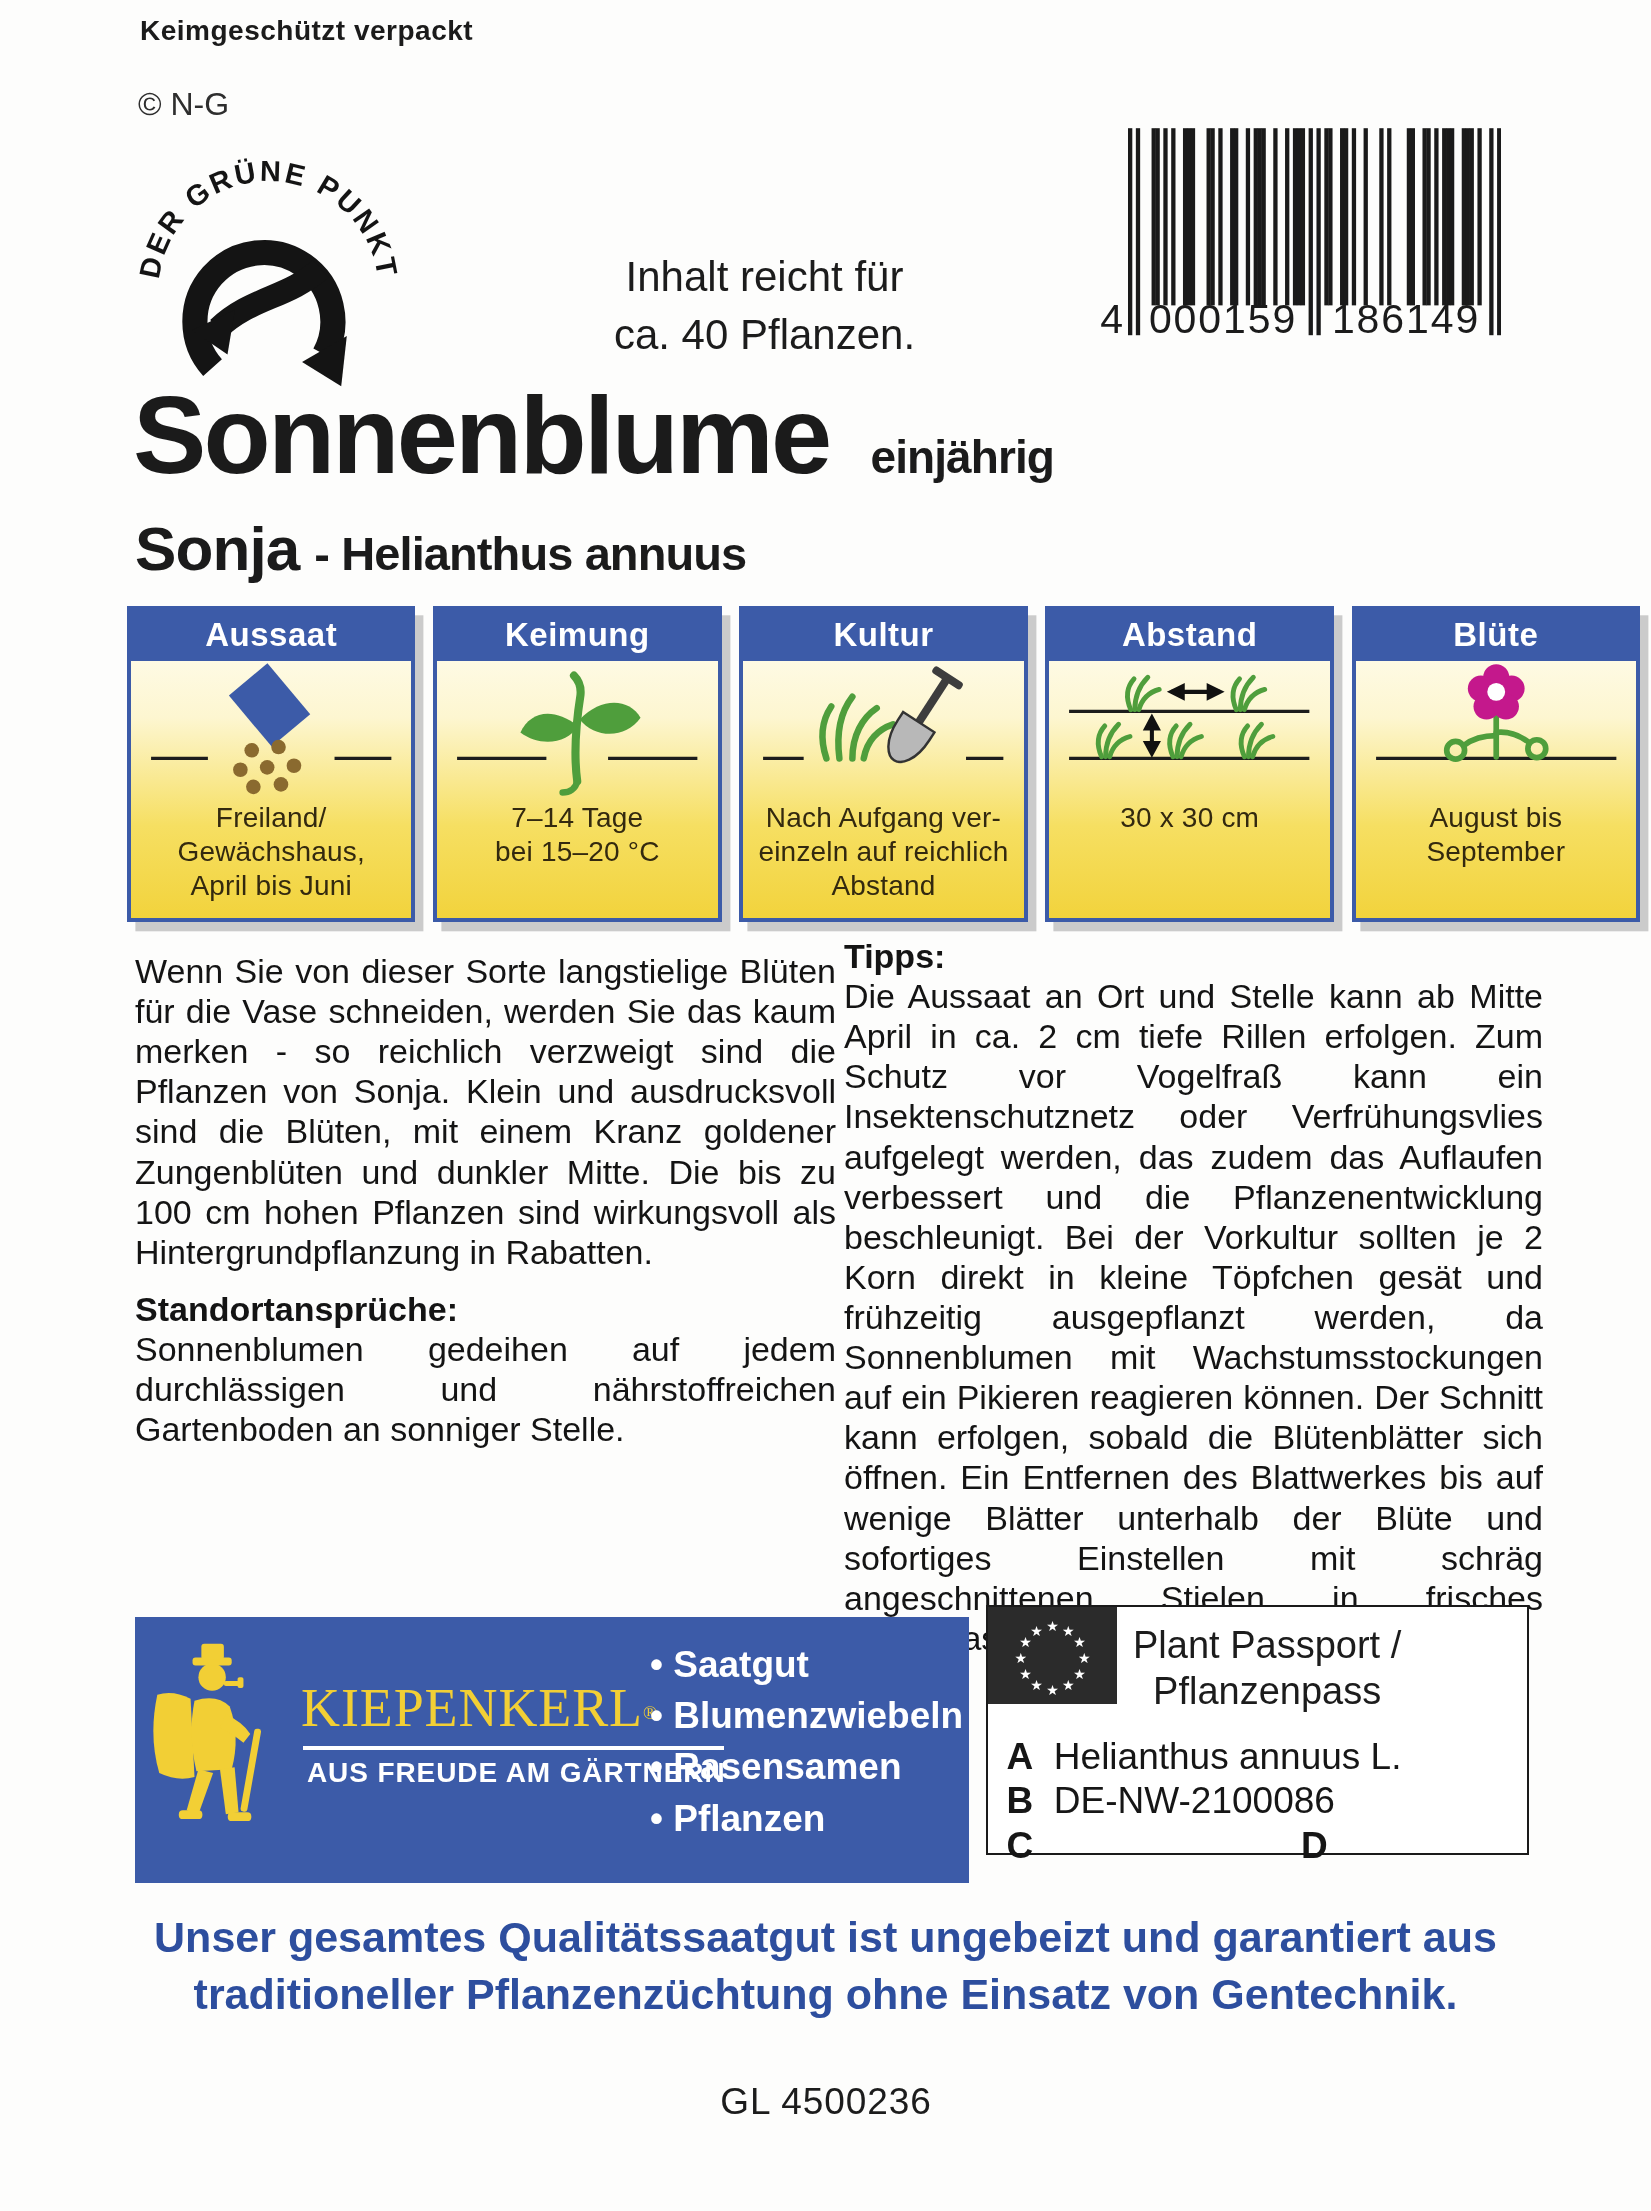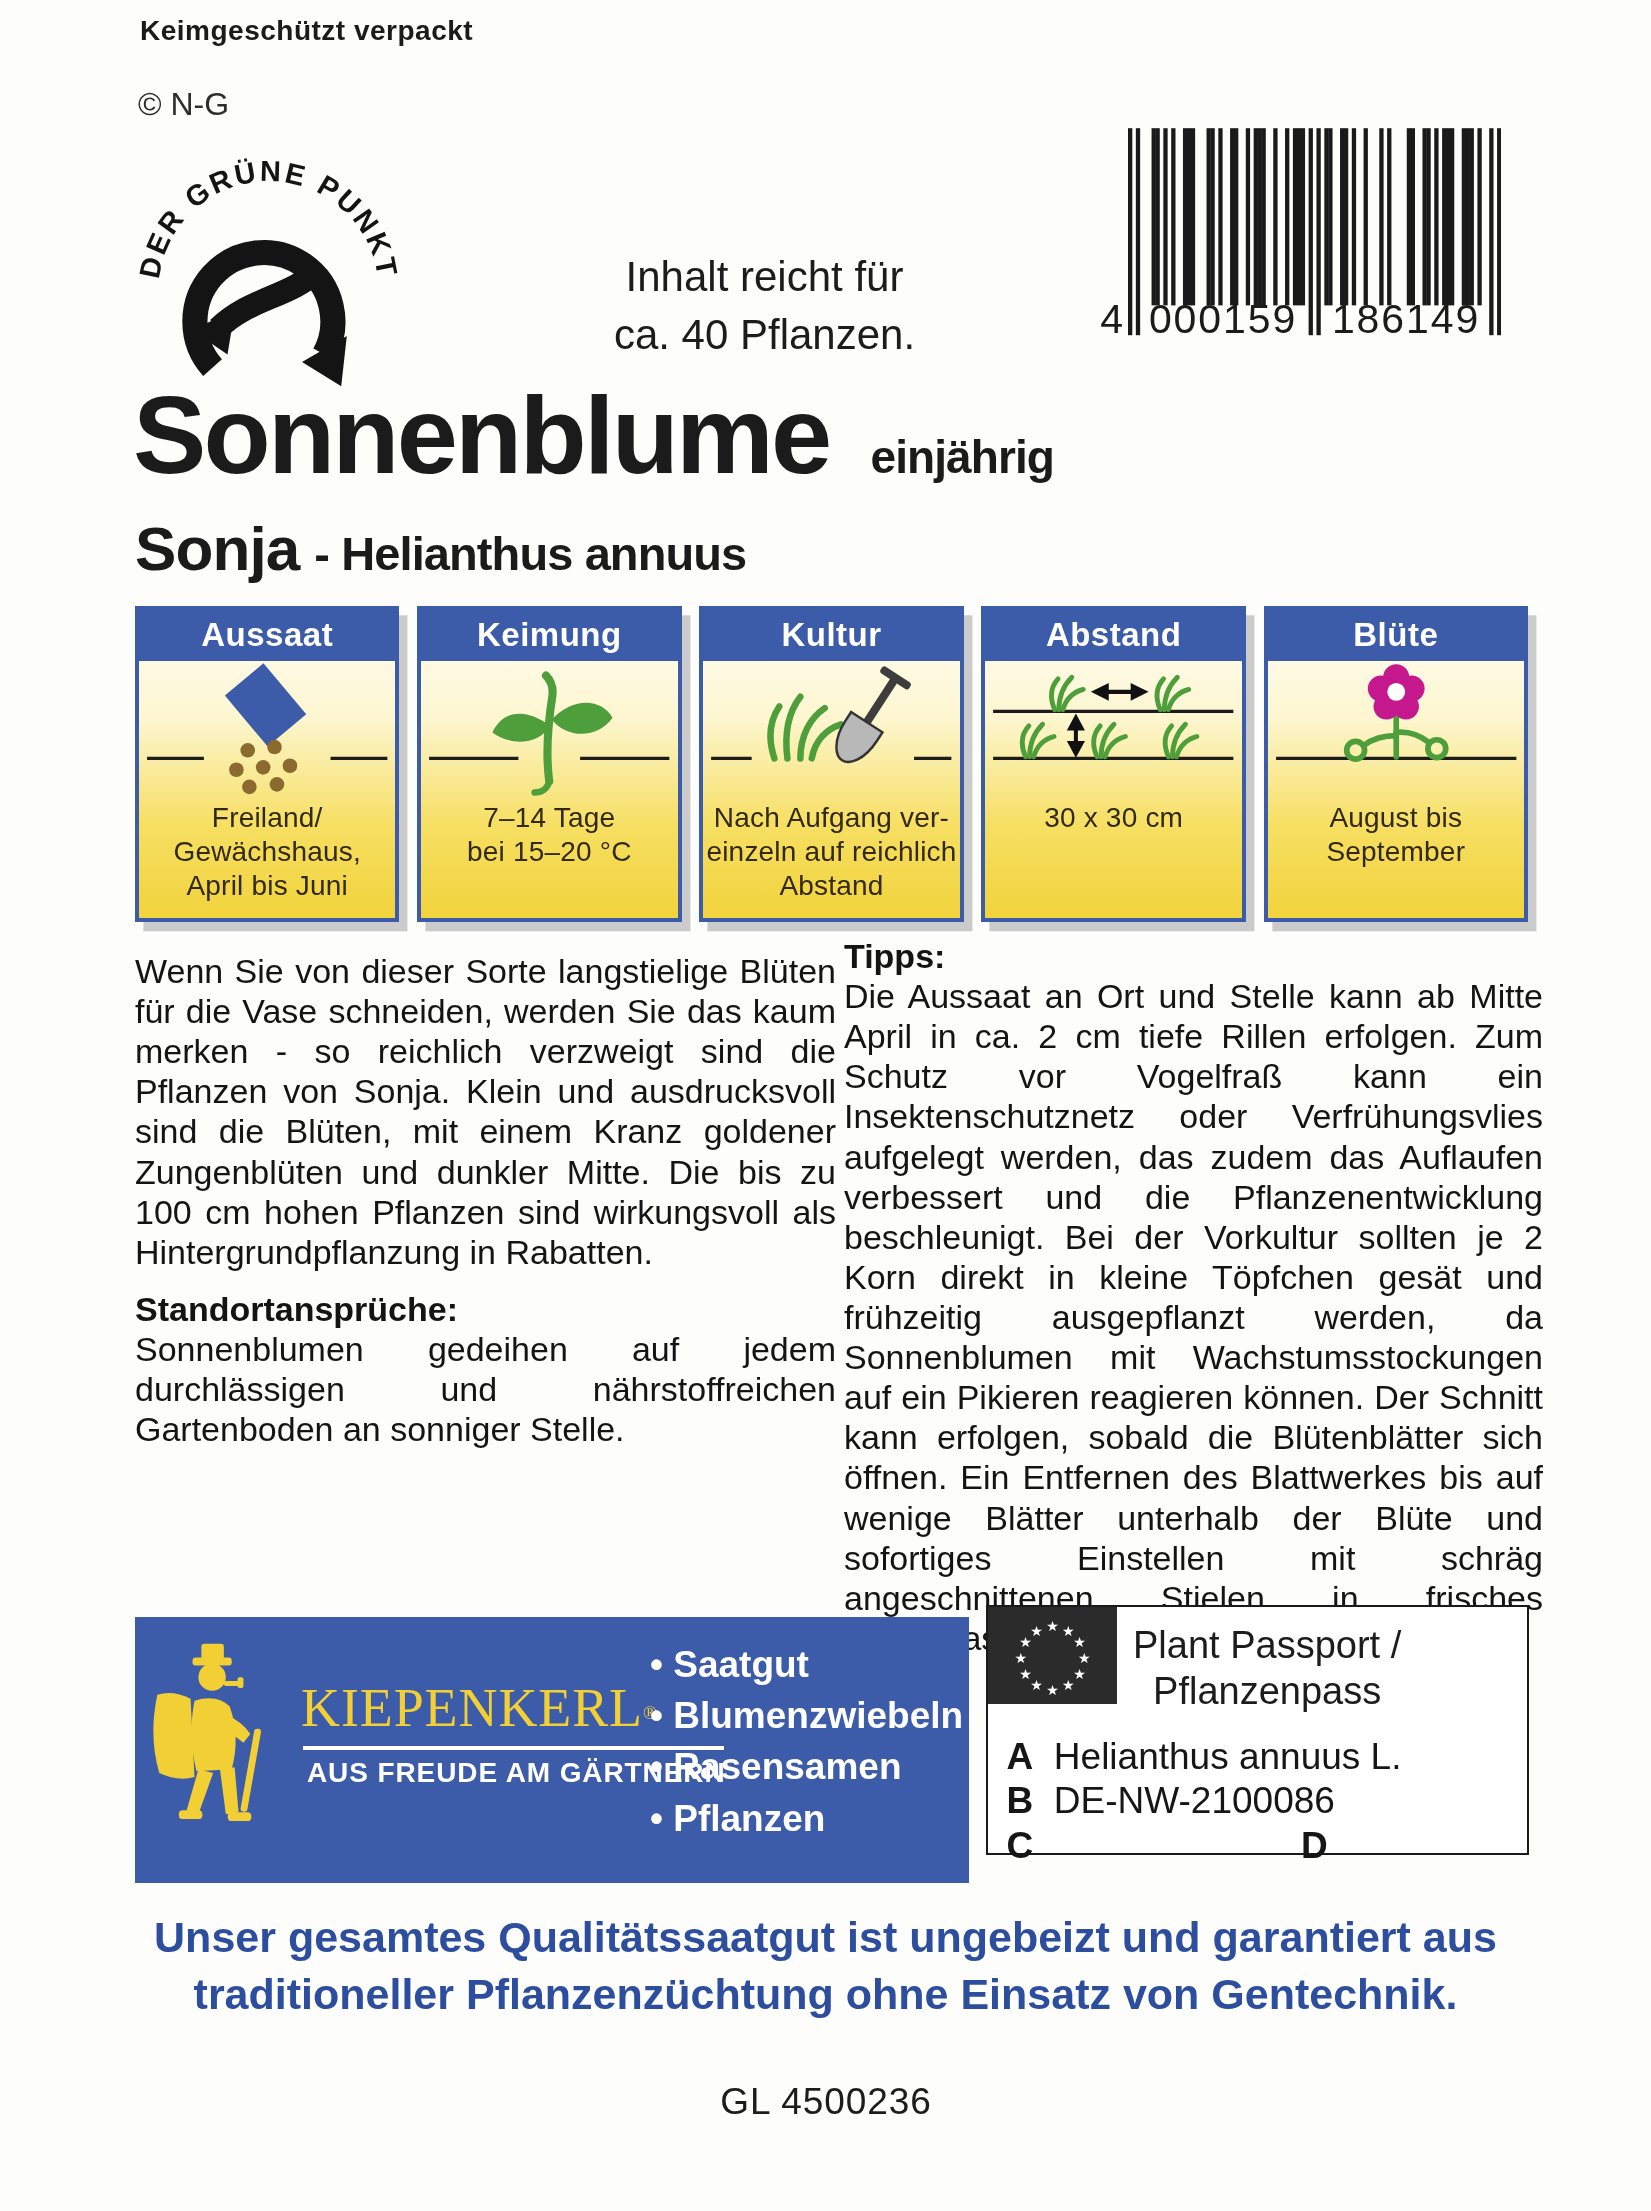--- a/index.html
+++ b/index.html
@@ -18,21 +18,21 @@
   .bc-g1{position:absolute;left:52px;top:179px;width:164px;font-size:41px;text-align:center;letter-spacing:1.9px;}
   .bc-g2{position:absolute;left:235px;top:179px;width:164px;font-size:41px;text-align:center;letter-spacing:1.9px;}
 
   .titlerow{left:133px;top:380px;display:flex;align-items:baseline;}
   .title-main{font-size:110px;font-weight:bold;letter-spacing:-2.8px;line-height:1;}
   .title-suffix{font-size:46px;font-weight:bold;margin-left:41px;letter-spacing:-0.9px;}
   .varrow{left:135px;top:518px;display:flex;align-items:baseline;}
   .var-name{font-size:62px;font-weight:bold;letter-spacing:-0.9px;line-height:1;}
   .var-suffix{font-size:47px;font-weight:bold;margin-left:15px;letter-spacing:-0.9px;}
 
-  .boxrow{left:135px;top:606px;width:1393px;display:grid;grid-template-columns:repeat(5,1fr);gap:17.7px;}
+  .boxrow{left:127px;top:606px;width:1513px;display:grid;grid-template-columns:repeat(5,1fr);gap:17.7px;}
   .ibox{position:relative;border:4.7px solid #3c5ba8;background:linear-gradient(180deg,#fffef6 0%,#fdf6d0 35%,#f6df62 70%,#f2d33c 100%);height:308px;box-shadow:8.4px 9.3px 0 #cbcbcb;}
   .ibox-h{background:#3c5ba8;color:#fff;font-size:33px;font-weight:bold;text-align:center;padding:5.6px 0 7.5px 0;letter-spacing:0.5px;}
   .ibox-icon{position:relative;height:138px;}
   .ibox-icon svg{position:absolute;left:0;top:0;width:100%;height:100%;}
   .ibox-t{margin-top:1.9px;text-align:center;font-size:28px;line-height:1.22;color:#33290f;letter-spacing:0.2px;}
 
   .col{text-align:justify;font-size:34px;line-height:1.18;color:#141414;}
   .col-left{left:135px;top:936px;width:701px;}
   .col-right{left:844px;top:936px;width:699px;}
   .col p{margin:0 0 0 0;}

